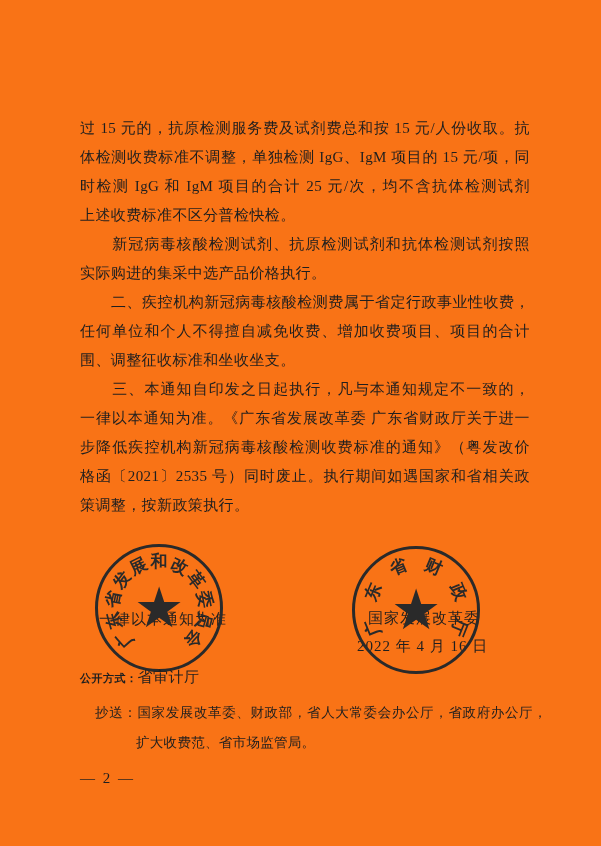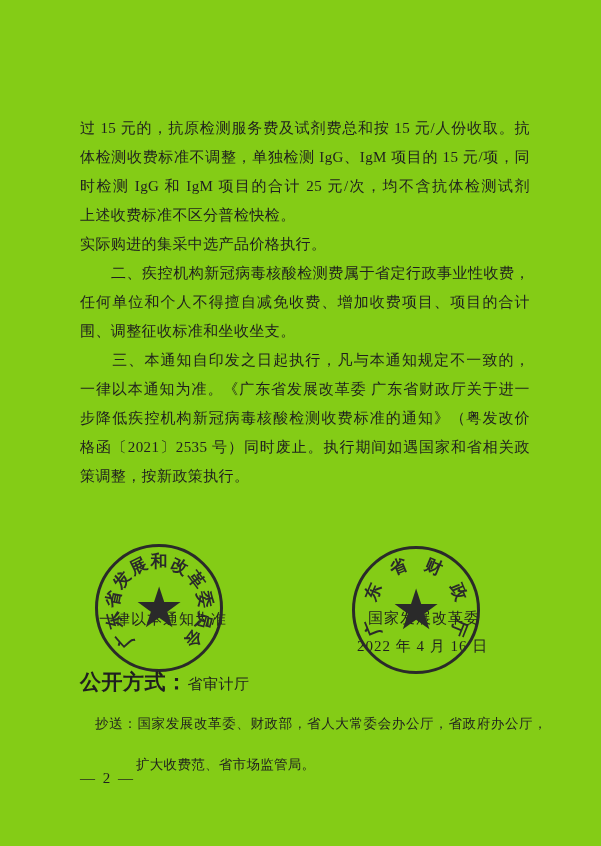--- a/index.html
+++ b/index.html
@@ -1,17 +1,17 @@
 <!DOCTYPE html>
 <html><head>
 <meta charset="utf-8">
 <style>
   html,body{margin:0;padding:0;background:#e8e8e8;}
   .page{
-    position:relative;width:601px;height:846px;background:#84cc16;
+    position:relative;width:601px;height:846px;background:#f97316;
     font-family:"Liberation Serif","DejaVu Serif",serif;
     color:#1f1f1f;overflow:hidden;margin:0 auto;
   }
   
   .content{position:absolute;left:80px;top:114px;width:450px;font-size:15px;}
   .para{margin:0;}
   .line{line-height:29px;height:29px;text-align:justify;text-align-last:justify;letter-spacing:.4px;overflow:hidden;}
   .line-last{text-align-last:left;}
   
   .sig-text{position:absolute;font-size:15px;letter-spacing:1px;white-space:nowrap;}
@@ -31,39 +31,40 @@
     font-size:17px;font-weight:bold;color:#2a2a2a;
     font-family:"Liberation Serif","DejaVu Serif",serif;
   }
   .seal .star{
     position:absolute;inset:0;display:flex;align-items:center;justify-content:center;
     font-size:56px;color:#2a2a2a;line-height:1;
     font-family:"DejaVu Sans","Liberation Sans",sans-serif;
   }
   
   .publicity{position:absolute;left:80px;top:668px;font-size:15px;letter-spacing:.5px;white-space:nowrap;}
-  .publicity .label{font-weight:bold;font-family:"Liberation Sans","DejaVu Sans",sans-serif;font-size:21px;}
+  .publicity .label{font-weight:bold;font-family:"Liberation Sans","DejaVu Sans",sans-serif;font-size:11px;}
   .cc{position:absolute;left:95px;top:698px;width:452px;font-size:13.5px;}
-  .cc .line{line-height:30px;height:30px;letter-spacing:.3px;margin-top:11px;}
+  .cc .line{line-height:30px;height:30px;letter-spacing:.3px;}
   .cc .line-last{padding-left:41px;box-sizing:border-box;}
   .pagenum{position:absolute;left:80px;top:770px;font-size:15px;letter-spacing:2px;white-space:nowrap;}
 </style>
 </head>
 <body>
 
 <div class="page">
 
   <main class="content">
     <div class="para">
         <div class="line">过 15 元的，抗原检测服务费及试剂费总和按 15 元/人份收取。抗</div>
         <div class="line">体检测收费标准不调整，单独检测 IgG、IgM 项目的 15 元/项，同</div>
         <div class="line">时检测 IgG 和 IgM 项目的合计 25 元/次，均不含抗体检测试剂费。</div>
         <div class="line line-last">上述收费标准不区分普检快检。</div>
       </div>
     <div class="para">
+        <div class="line">　　新冠病毒核酸检测试剂、抗原检测试剂和抗体检测试剂按照</div>
         <div class="line line-last">实际购进的集采中选产品价格执行。</div>
       </div>
     <div class="para">
         <div class="line">　　二、疾控机构新冠病毒核酸检测费属于省定行政事业性收费，</div>
         <div class="line">任何单位和个人不得擅自减免收费、增加收费项目、项目的合计</div>
         <div class="line line-last">围、调整征收标准和坐收坐支。</div>
       </div>
     <div class="para">
         <div class="line">　　三、本通知自印发之日起执行，凡与本通知规定不一致的，</div>
         <div class="line">一律以本通知为准。《广东省发展改革委 广东省财政厅关于进一</div>

